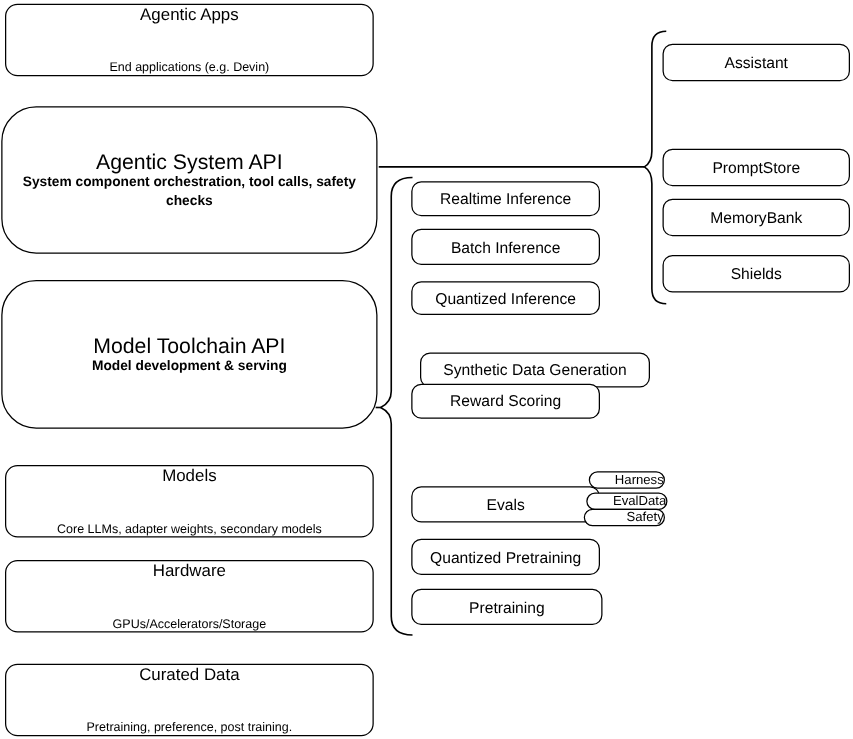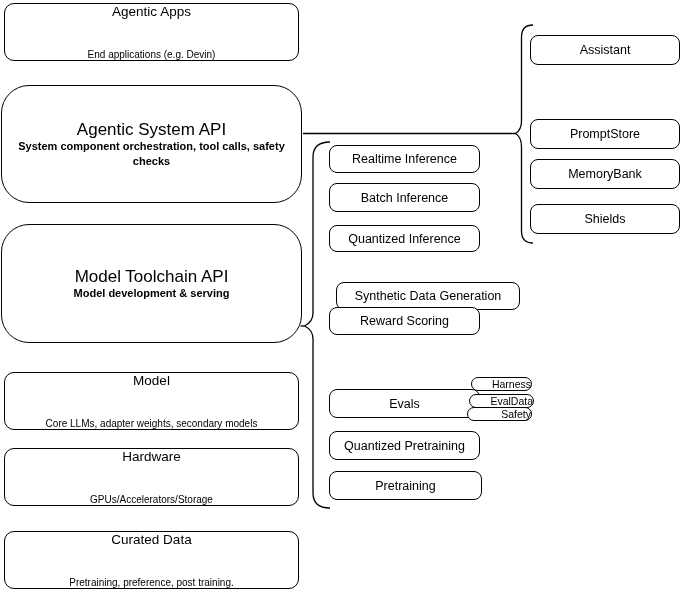--- a/index.html
+++ b/index.html
@@ -87,21 +87,21 @@
     <div class="node-title-lg">Agentic System API</div>
     <div class="node-subtitle-lg">System component orchestration, tool calls, safety checks</div>
   </div>
 
   <div class="node node-big" style="left:1px; top:224px; width:301px; height:119px;">
     <div class="node-title-lg">Model Toolchain API</div>
     <div class="node-subtitle-lg">Model development &amp; serving</div>
   </div>
 
   <div class="node node-small" style="left:4px; top:372px; width:295px; height:58px;">
-    <div class="node-title-sm">Model</div>
+    <div class="node-title-sm">Models</div>
     <div class="node-subtitle-sm">Core LLMs, adapter weights, secondary models</div>
   </div>
 
   <div class="node node-small" style="left:4px; top:448px; width:295px; height:58px;">
     <div class="node-title-sm">Hardware</div>
     <div class="node-subtitle-sm">GPUs/Accelerators/Storage</div>
   </div>
 
   <div class="node node-small" style="left:4px; top:531px; width:295px; height:58px;justify-content:center;">
     <div class="node-title-sm">Curated Data</div>

